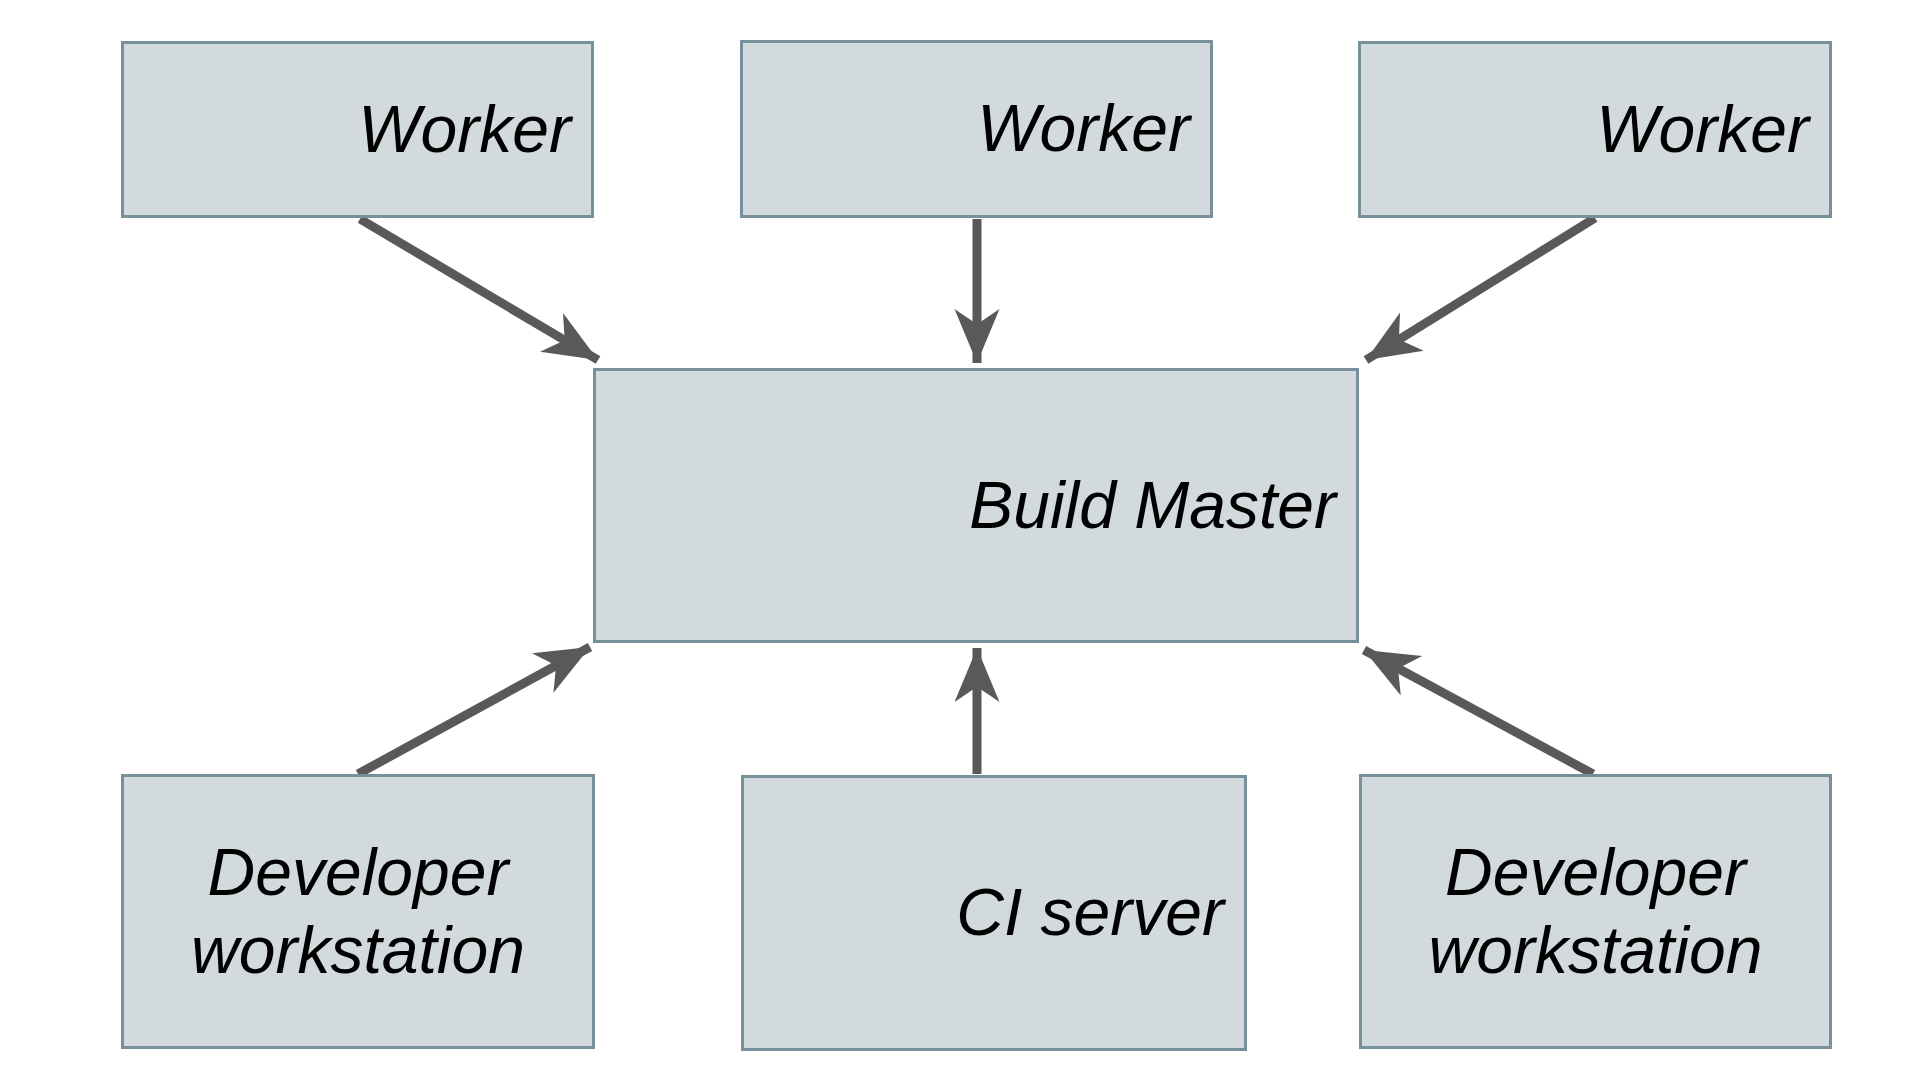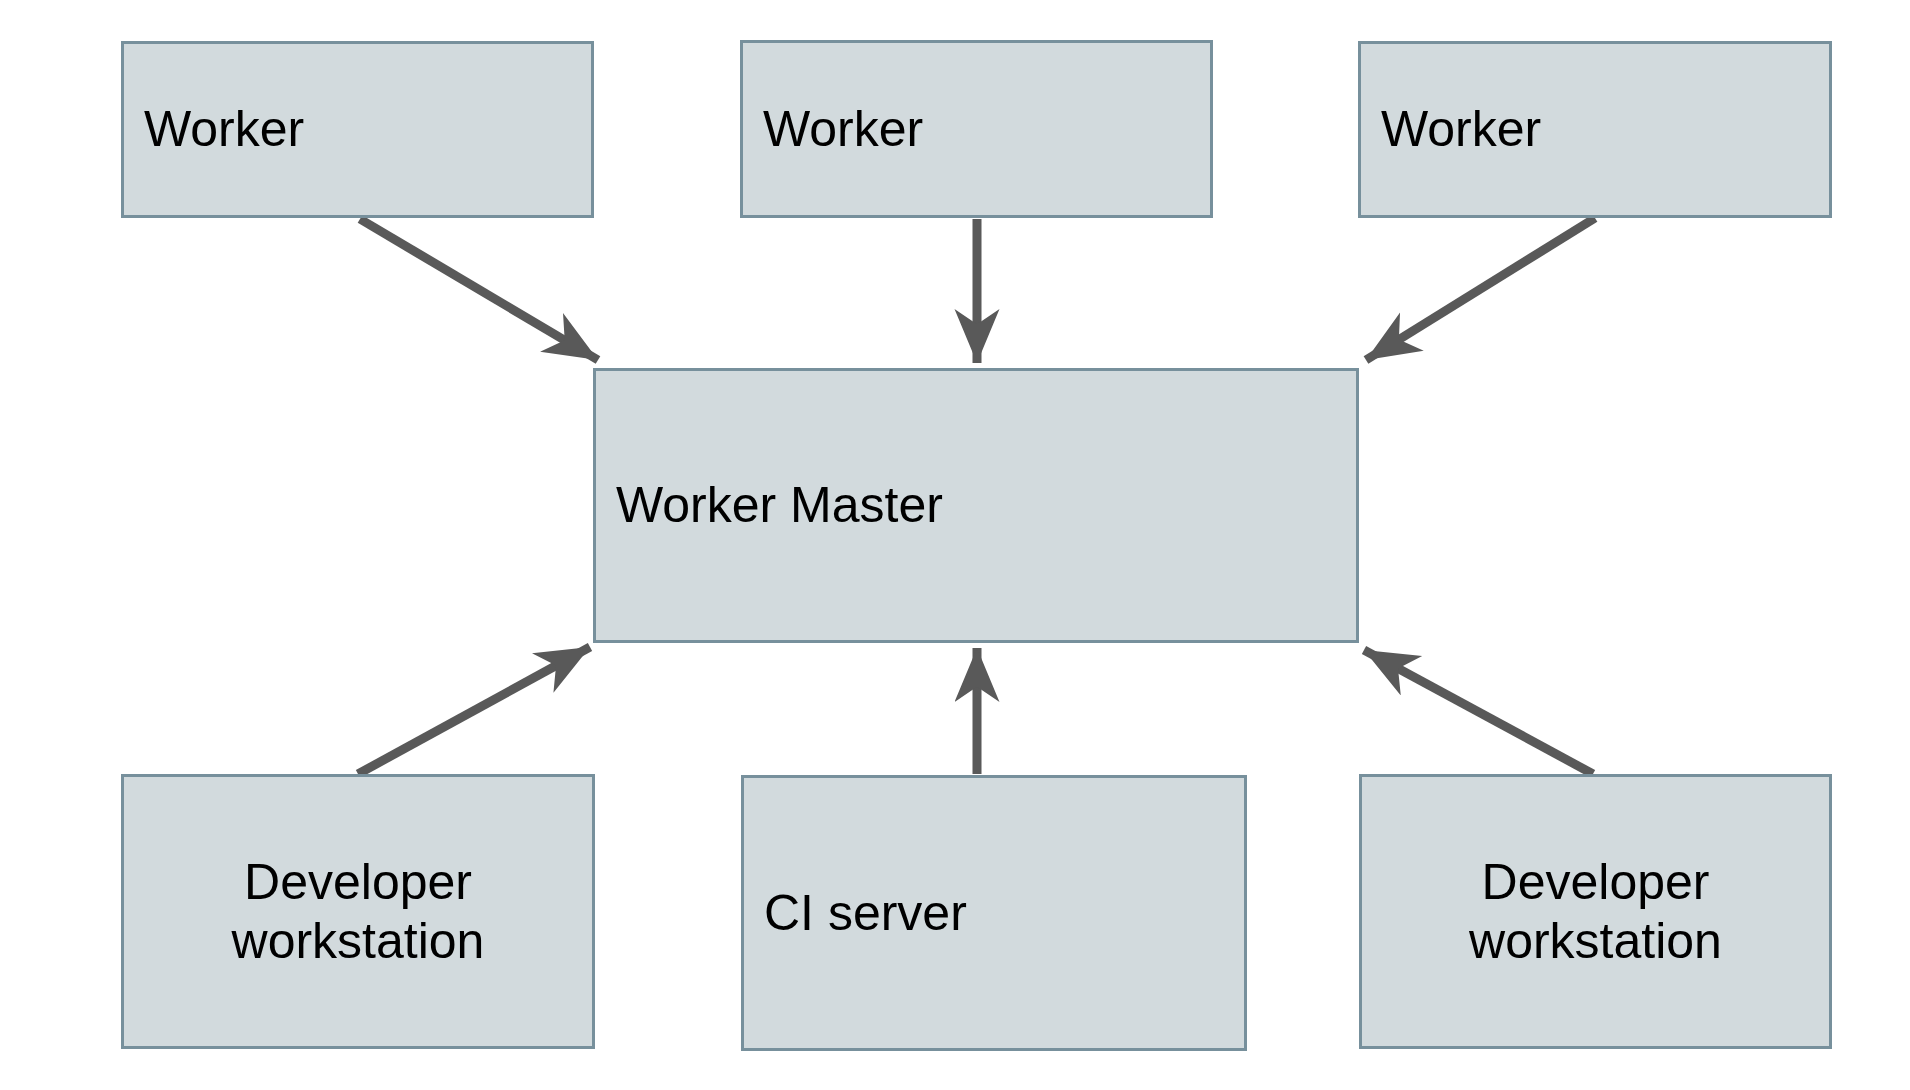--- a/index.html
+++ b/index.html
@@ -23,26 +23,27 @@
     height: 1090px;
     display: block;
   }
   .node {
     position: absolute;
     box-sizing: border-box;
     background: var(--box-fill, #d2dadd);
     border: 3px solid var(--box-border, #77909c);
     display: flex;
     align-items: center;
-    justify-content: flex-start;
+    justify-content: flex-end;
     text-align: center;
     color: var(--text, #000000);
-    font-size: 50px;
+    font-size: 66px;
     line-height: 1.18;
     letter-spacing: 0px;
+    font-style: italic;
   }
   .node .label {
     display: block;
     padding: 0 20px;
   }
   
   #node-worker-1 { left: 121px; top: 41px;  width: 473px; height: 177px; }
   #node-worker-2 { left: 740px; top: 40px;  width: 473px; height: 178px; }
   #node-worker-3 { left: 1358px; top: 41px; width: 474px; height: 177px; }
   
@@ -87,21 +88,21 @@
 
   <div class="node" id="node-worker-2">
     <span class="label">Worker</span>
   </div>
 
   <div class="node" id="node-worker-3">
     <span class="label">Worker</span>
   </div>
 
   <div class="node" id="node-build-master">
-    <span class="label">Worker Master</span>
+    <span class="label">Build Master</span>
   </div>
 
   <div class="node" id="node-dev-workstation-1">
     <span class="label">Developer workstation</span>
   </div>
 
   <div class="node" id="node-ci-server">
     <span class="label">CI server</span>
   </div>
 

